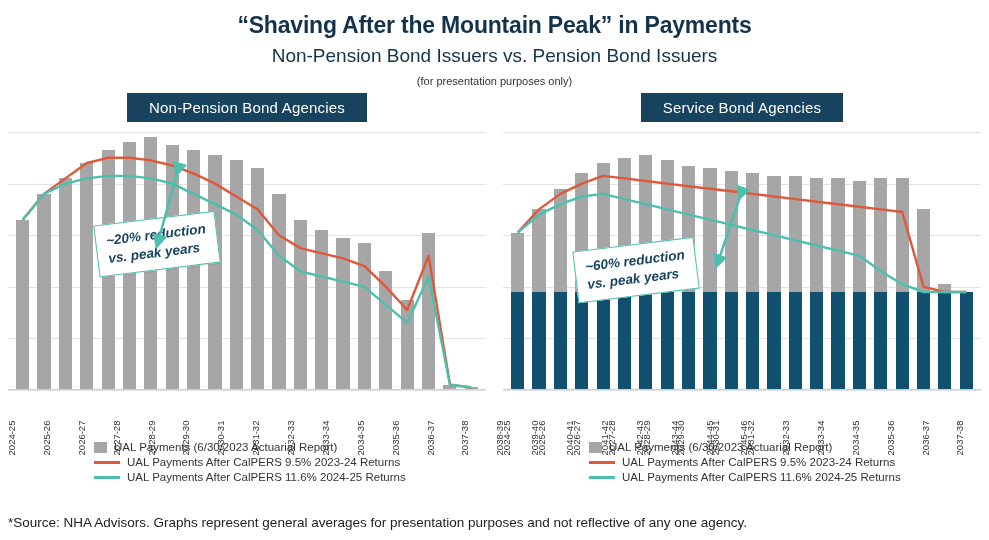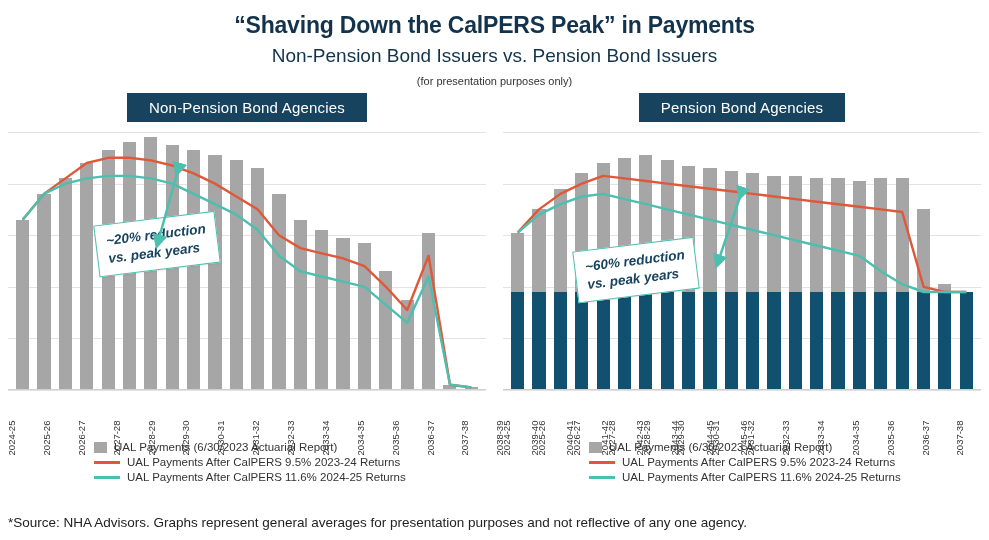--- a/index.html
+++ b/index.html
@@ -161,21 +161,21 @@
     position:absolute;
     left:8px;
     bottom:10px;
     font-size:13.5px;
     color:#222;
   }
 </style>
 </head>
 <body>
 
-<div class="title">“Shaving Down the CalPERS Peak” in Payments</div>
+<div class="title">“Shaving After the Mountain Peak” in Payments</div>
 <div class="subtitle">Non-Pension Bond Issuers vs. Pension Bond Issuers</div>
 <div class="note">(for presentation purposes only)</div>
 
 <div class="panels">
 
   <div class="panel">
     <div class="panel-header">
       <div class="panel-badge">Non-Pension Bond Agencies</div>
     </div>
     <div class="plot" id="plot0">
@@ -306,21 +306,21 @@
         </div>
         <div class="legend-row">
           <span class="swatch-line" style="background: rgb(76, 191, 174);"></span>
           <span>UAL Payments After CalPERS 11.6% 2024-25 Returns</span>
         </div>
       </div>
   </div>
 
   <div class="panel">
     <div class="panel-header">
-      <div class="panel-badge">Pension Bond Agencies</div>
+      <div class="panel-badge">Service Bond Agencies</div>
     </div>
     <div class="plot" id="plot1">
         <div class="gridline" style="top: 258px;"></div>
         <div class="gridline" style="top: 206.4px;"></div>
         <div class="gridline" style="top: 154.8px;"></div>
         <div class="gridline" style="top: 103.2px;"></div>
         <div class="gridline" style="top: 51.6px;"></div>
         <div class="gridline" style="top: 0px;"></div>
       <div class="bars" id="bars1">
           <div class="barcol">

